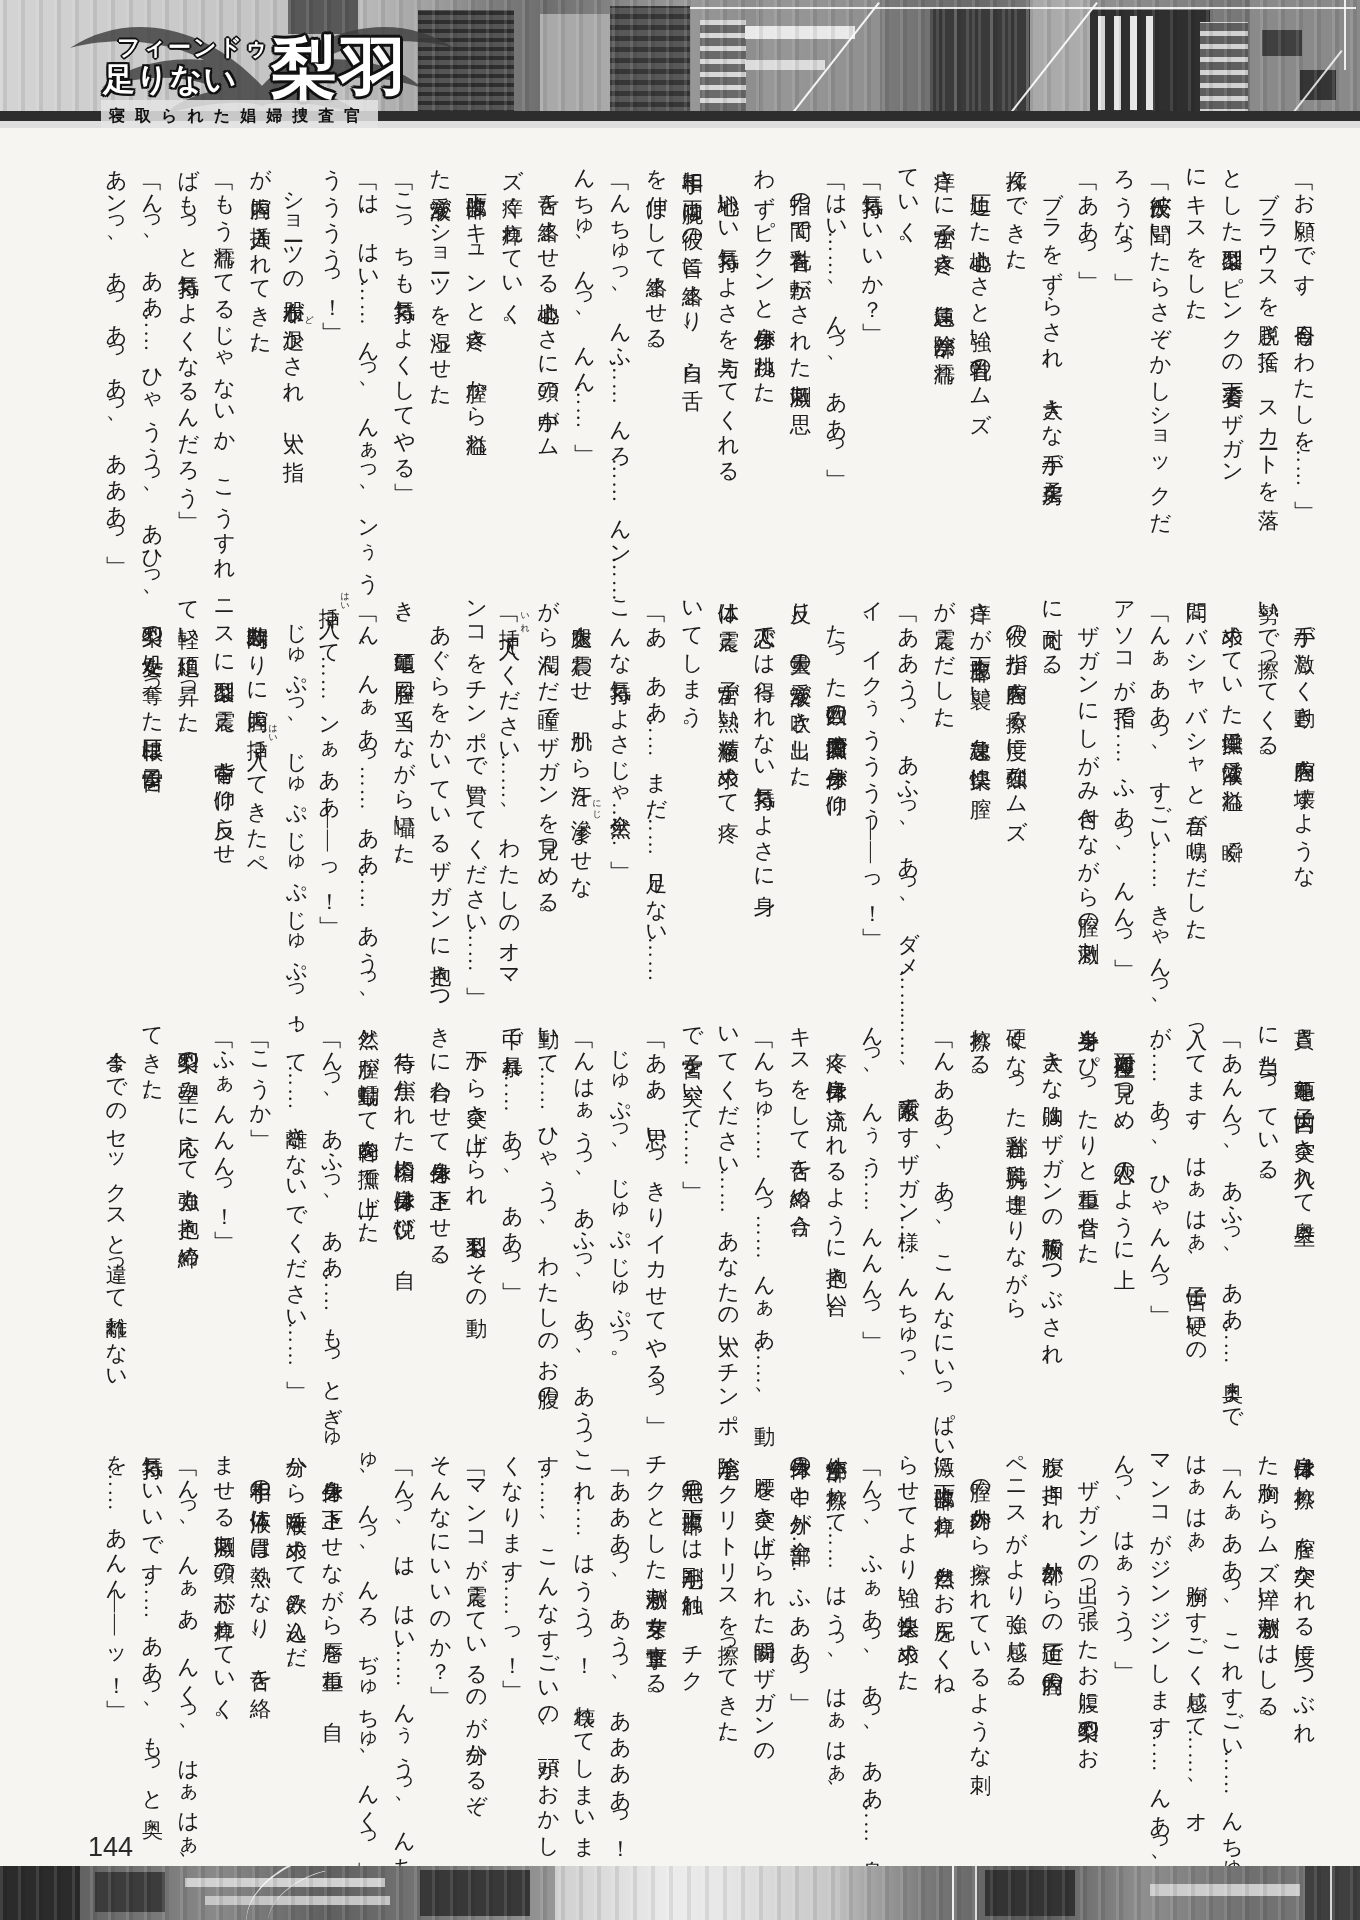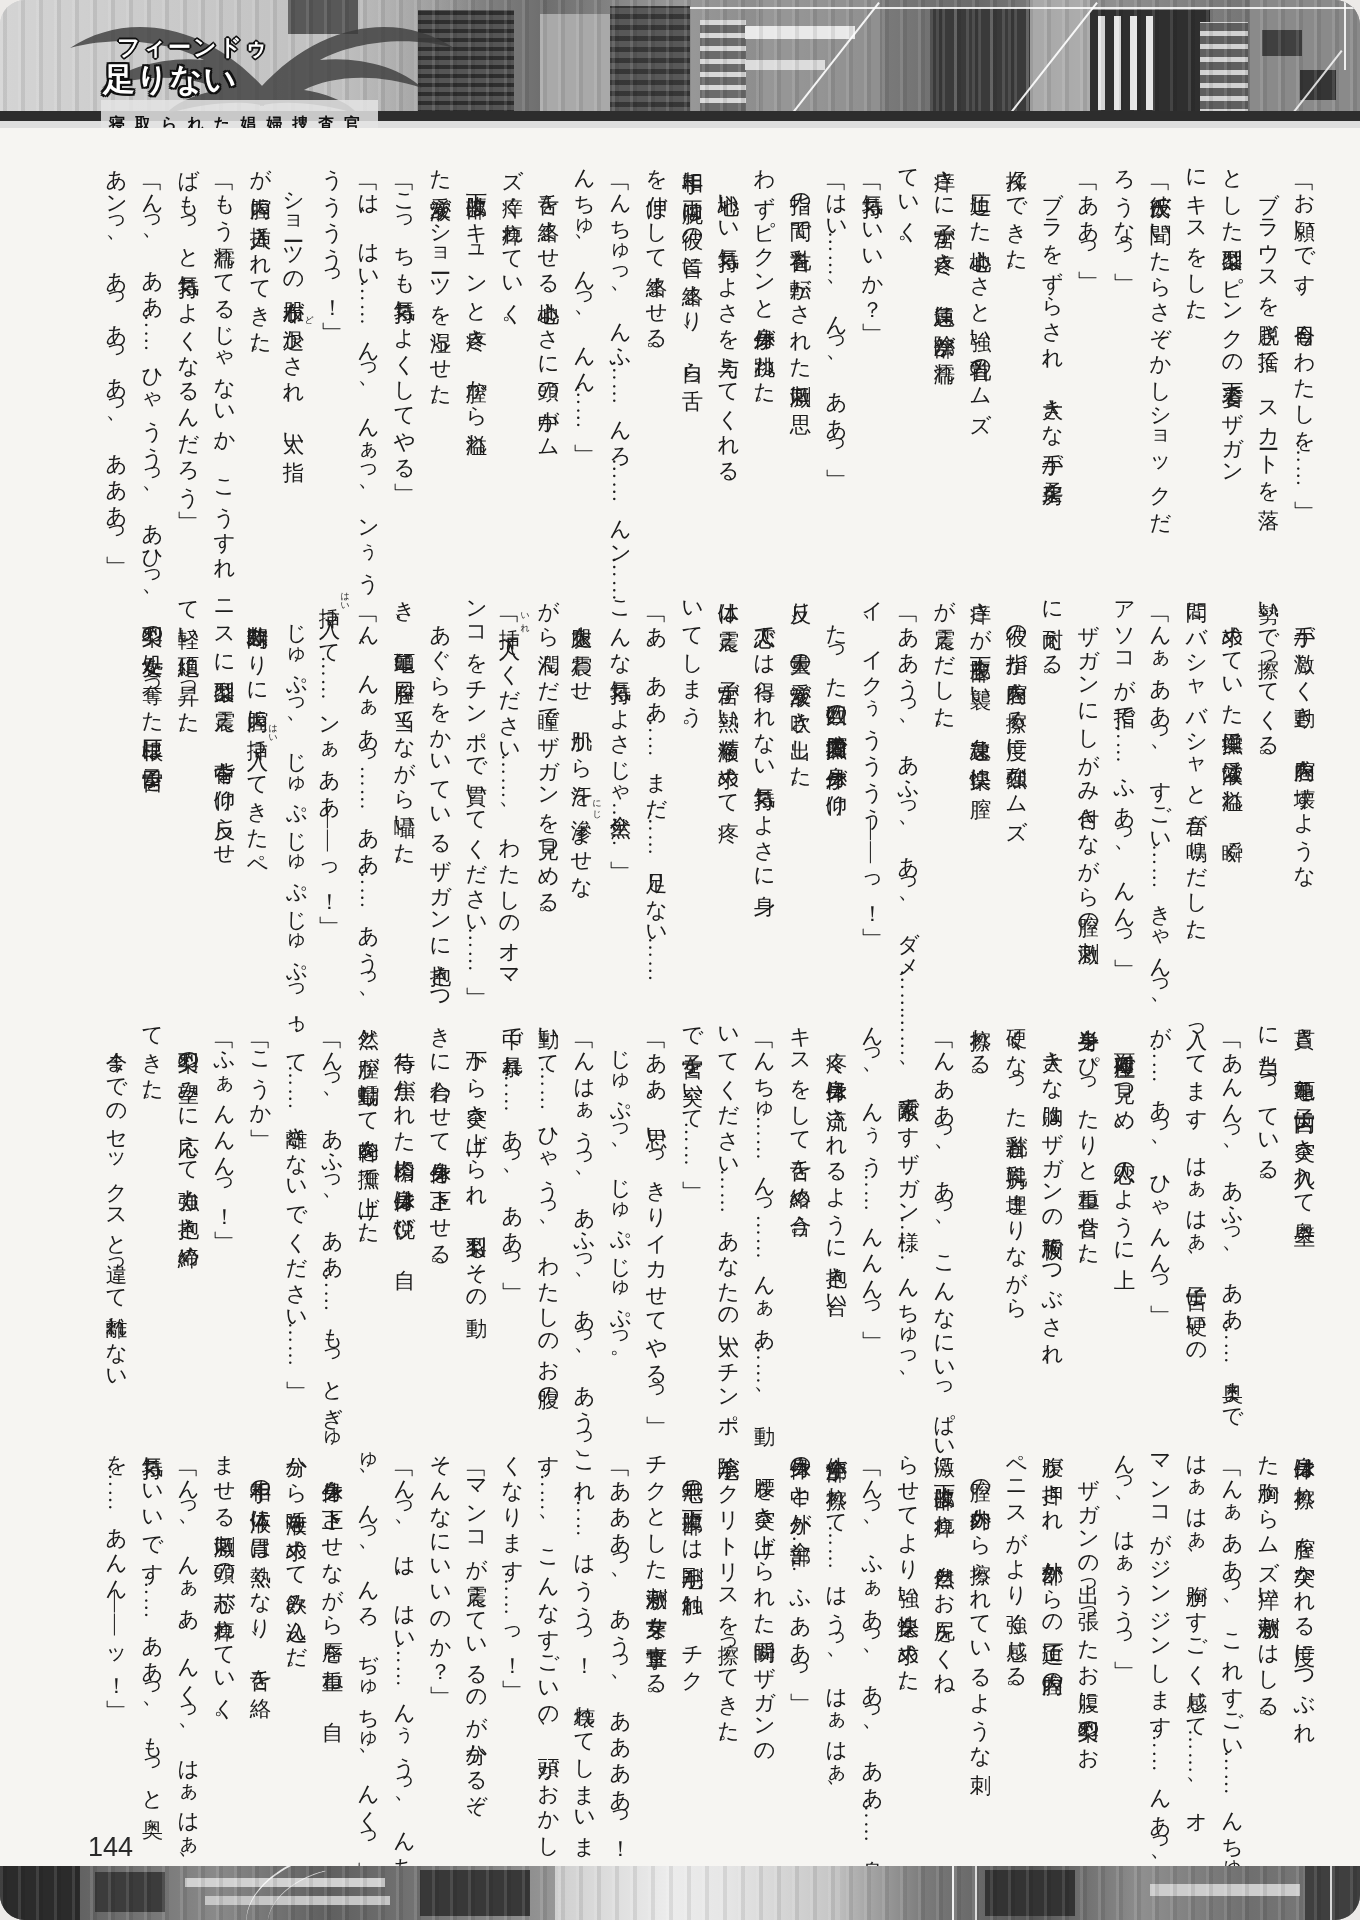--- a/index.html
+++ b/index.html
@@ -1,17 +1,17 @@
 <!DOCTYPE html>
 <html><head>
 <meta charset="utf-8">
 <style>
   html,body{margin:0;padding:0;}
   body{width:1360px;height:1920px;background:#eceae8;font-family:"Liberation Serif","DejaVu Serif",serif;}
-  .page{position:relative;width:1360px;height:1920px;background:#f6f5f2;overflow:hidden;border-radius:25px;}
+  .page{position:relative;width:1360px;height:1920px;background:#f6f5f2;overflow:hidden;}
 
   
   .header{position:absolute;left:0;top:0;width:1360px;height:128px;overflow:hidden;
     background:linear-gradient(90deg,#cfcfcf 0,#c2c2c2 10%,#a8a8a8 22%,#8c8c8c 33%,#6e6e6e 40%,#999 50%,#858585 60%,#6a6a6a 72%,#909090 82%,#757575 92%,#888 100%);}
   .header i,.footer i{display:block;position:absolute;}
   .streaks{left:0;top:0;width:100%;height:100%;
     background:repeating-linear-gradient(90deg,rgba(255,255,255,.10) 0 3px,rgba(0,0,0,.08) 3px 7px,rgba(0,0,0,0) 7px 18px);}
   .h-left{left:0;top:0;width:480px;height:128px;background:linear-gradient(90deg,#d4d4d4,#c0c0c0 70%,rgba(190,190,190,0));}
   .h-b1{left:288px;top:0;width:70px;height:34px;background:#585858;}
   .h-b2{left:418px;top:10px;width:96px;height:104px;background:#474747;
@@ -45,21 +45,21 @@
   .title-block{position:absolute;left:95px;top:30px;width:390px;height:96px;}
   .t1{position:absolute;left:22px;top:2px;font-size:23px;font-weight:bold;color:#fff;letter-spacing:2px;
       font-family:"Liberation Sans","DejaVu Sans",sans-serif;
       text-shadow:-2px 0 #111,2px 0 #111,0 -2px #111,0 2px #111,-1px -1px #111,1px 1px #111,1px -1px #111,-1px 1px #111;}
   .t2{position:absolute;left:8px;top:28px;font-size:32px;font-weight:bold;color:#fff;letter-spacing:1px;
       font-family:"Liberation Sans","DejaVu Sans",sans-serif;
       text-shadow:-2px 0 #111,2px 0 #111,0 -2px #111,0 2px #111,-2px -2px #111,2px 2px #111,2px -2px #111,-2px 2px #111;}
   .tk{position:absolute;left:176px;top:-7px;font-size:67px;font-weight:bold;color:#fff;letter-spacing:2px;
       text-shadow:-3px 0 #111,3px 0 #111,0 -3px #111,0 3px #111,-2px -2px #111,2px 2px #111,2px -2px #111,-2px 2px #111;}
   .sub{position:absolute;left:6px;top:70px;font-size:16px;font-weight:bold;color:#111;letter-spacing:10px;
-      background:rgba(228,228,228,.85);padding:14px 8px;white-space:nowrap;}
+      background:rgba(228,228,228,.85);padding:6px 8px;white-space:nowrap;}
 
   
   .band{position:absolute;left:94px;width:1228px;height:398px;display:flex;flex-direction:row-reverse;justify-content:flex-start;}
   .band .col{width:36px;height:398px;writing-mode:vertical-rl;text-orientation:mixed;
     font-size:21.5px;line-height:36px;letter-spacing:1.6px;color:#1c1c1c;white-space:nowrap;}
   .band .col ruby rt{font-size:9px;letter-spacing:0;}
   .band1{top:154px;}
   .band2{top:586px;}
   .band3{top:1012px;}
   .band4{top:1440px;}
@@ -124,20 +124,21 @@
     <svg class="wing" viewBox="0 0 420 110">
       <g fill="#3c3c3c">
         <path d="M212 80 C 150 12, 72 4, 18 40 C 70 26, 122 36, 152 52 C 112 48, 70 60, 50 80 C 96 64, 142 68, 168 82 C 142 86, 122 96, 114 106 C 154 94, 192 92, 212 98 Z"></path>
         <path d="M208 80 C 270 12, 348 4, 402 40 C 350 26, 298 36, 268 52 C 308 48, 350 60, 370 80 C 324 64, 278 68, 252 82 C 278 86, 298 96, 306 106 C 266 94, 228 92, 208 98 Z"></path>
       </g>
     </svg>
 
     <div class="title-block">
       <div class="t1">フィーンドゥ</div>
       <div class="t2">足りない</div>
+      <div class="tk">梨羽</div>
       <div class="sub">寝取られた娼婦捜査官</div>
     </div>
   </div>
 
   <div class="band band1">
       <div class="col">　「お願いです、今日もわたしを……」</div>
       <div class="col">　ブラウスを脱ぎ捨て、スカートを落</div>
       <div class="col">とした梨羽はピンクの下着姿でザガン</div>
       <div class="col">にキスをした。</div>
       <div class="col">　「彼氏が聞いたらさぞかしショックだ</div>

